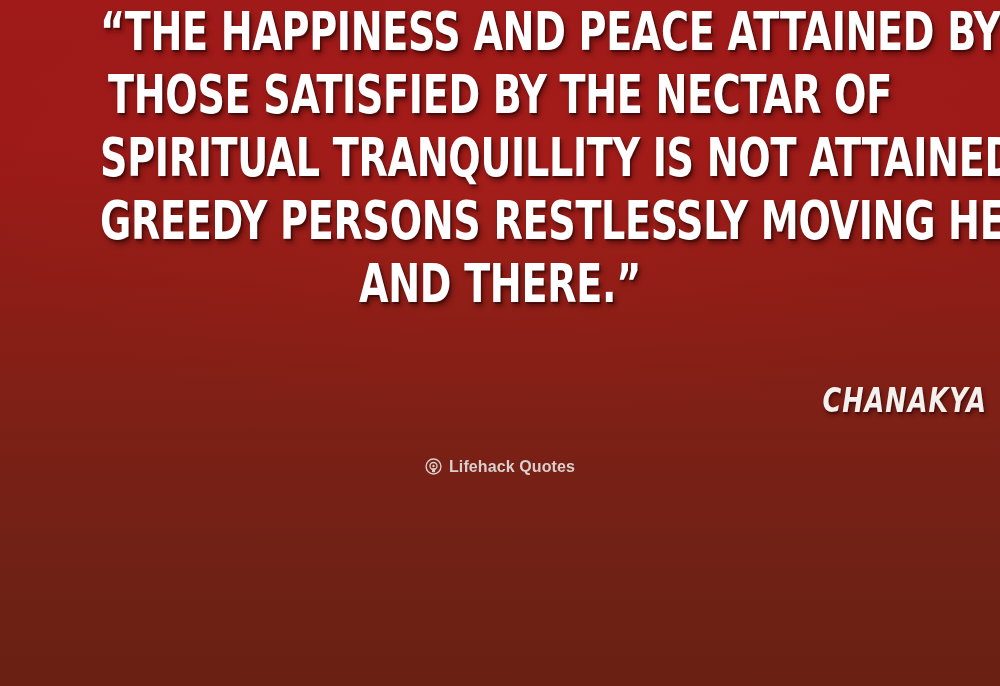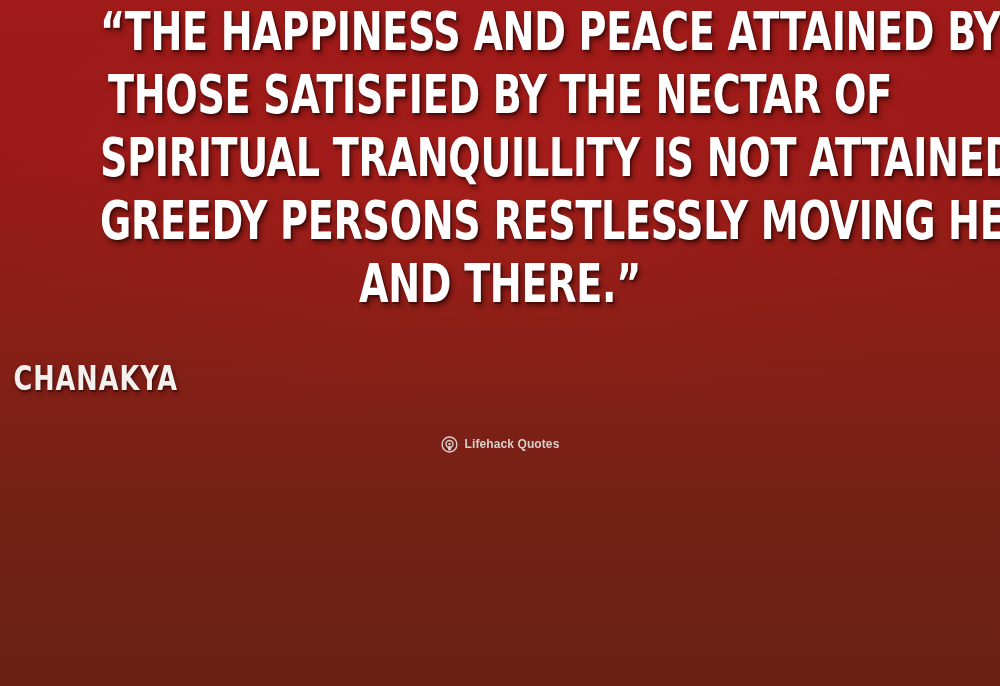--- a/index.html
+++ b/index.html
@@ -65,32 +65,33 @@
   }
   .quote-line {
     display: block;
     white-space: nowrap;
     transform: scaleX(0.80);
     transform-origin: center center;
   }
 
   
   #author {
-    margin-top: 44px;
+    margin-top: 66px;
     width: 100%;
-    text-align: left;
+    text-align: right;
     color: #f3f0ee;
     font-family: "Liberation Sans Narrow", "DejaVu Sans Condensed", "Liberation Sans", sans-serif;
     font-weight: bold;
     font-size: 33px;
     letter-spacing: 1.2px;
     text-transform: uppercase;
     text-shadow:
        1px 2px 0px rgba(60, 8, 6, 0.5),
        2px 3px 5px rgba(40, 5, 4, 0.5);
+    font-style: italic;
   }
   #author .author-name {
     display: inline-block;
     transform: scaleX(0.86);
   }
 
   
   #footer {
     margin-top: 38px;
     width: 100%;
@@ -102,21 +103,21 @@
   #footer-logo-icon {
     width: 17px;
     height: 17px;
     flex: 0 0 auto;
     display: block;
   }
   #footer-label {
     color: #d9cfcc;
     font-family: "Liberation Sans", sans-serif;
     font-weight: bold;
-    font-size: 12px;
+    font-size: 16px;
     letter-spacing: 0.1px;
     line-height: 17px;
   }
 </style>
 </head>
 <body>
 
 <div id="quote-card">
 
   <div id="quote-text" class="layer">

